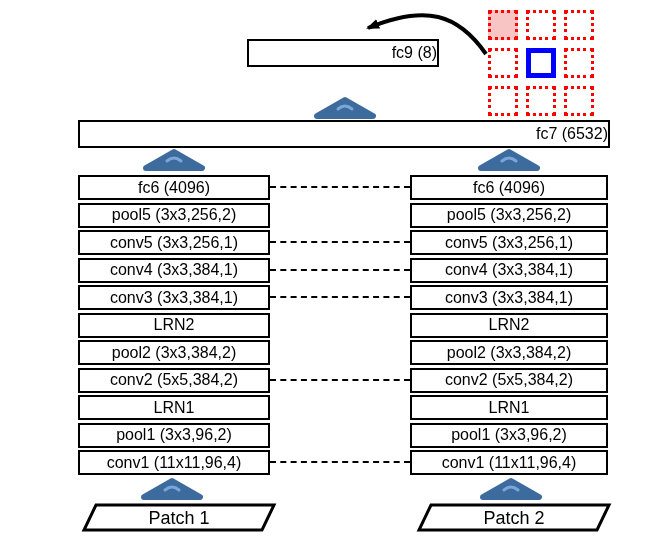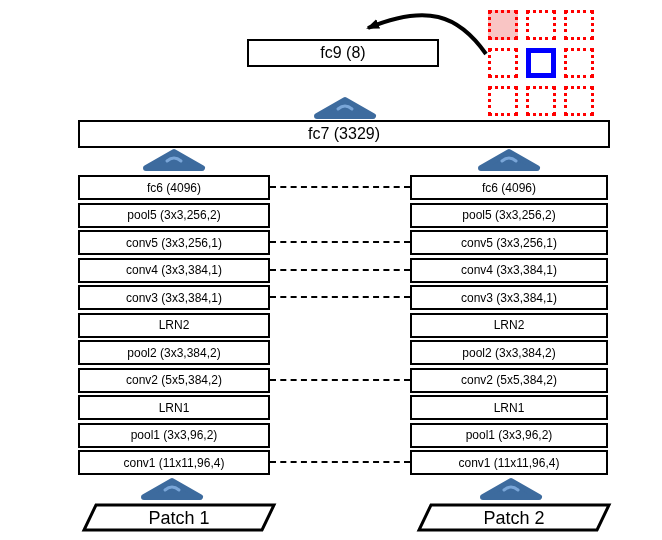--- a/index.html
+++ b/index.html
@@ -2,27 +2,27 @@
 <html><head>
 <meta charset="utf-8">
 <style>
   html,body{margin:0;padding:0;background:#ffffff;}
   #canvas{
     position:relative;width:662px;height:540px;background:#ffffff;
     font-family:"Liberation Sans",sans-serif;color:#000;overflow:hidden;
   }
   .box{
     position:absolute;box-sizing:border-box;border:2.5px solid #000;background:#fff;
-    display:flex;align-items:center;justify-content:center;
+    display:flex;align-items:center;justify-content:flex-end;
     font-size:16px;line-height:1;white-space:nowrap;
   }
   .col{position:absolute;top:175px;}
   .layer-box{
     box-sizing:border-box;height:25px;margin-bottom:2.5px;border:2.5px solid #000;background:#fff;
-    display:flex;align-items:center;justify-content:center;font-size:12px;white-space:nowrap;
+    display:flex;align-items:center;justify-content:center;font-size:16px;white-space:nowrap;
   }
   .dash-link{position:absolute;left:270px;width:140px;height:0;border-top:2.5px dashed #000;}
   .grid-cell{position:absolute;box-sizing:border-box;width:30px;height:30px;border:3.5px dotted #ff0000;background:#fff;}
   .grid-cell.sampled{background:#f9c5c4;}
   .grid-cell.center{border:5px solid #0000ff;background:#fff;}
   .patch-label{
     position:absolute;top:506px;width:178px;height:24px;display:flex;align-items:center;justify-content:center;
     font-size:18px;white-space:nowrap;
   }
   svg.overlay{position:absolute;left:0;top:0;pointer-events:none;}
@@ -53,21 +53,21 @@
 
     <polygon points="96,505 274,505 262,530 84,530" fill="#fff" stroke="#000" stroke-width="3" stroke-linejoin="miter"></polygon>
     <polygon points="431,505 609,505 597,530 419,530" fill="#fff" stroke="#000" stroke-width="3" stroke-linejoin="miter"></polygon>
   </svg>
 
   <div class="box" style="left:247px;top:39px;width:192px;height:28px;">
     <span>fc9 (8)</span>
   </div>
 
   <div class="box" style="left:78px;top:120px;width:532px;height:28px;">
-    <span>fc7 (3329)</span>
+    <span>fc7 (6532)</span>
   </div>
 
   <div class="col" style="left:78px;width:192px;">
     <div class="layer-box">
         <span>fc6 (4096)</span>
       </div>
     <div class="layer-box">
         <span>pool5 (3x3,256,2)</span>
       </div>
     <div class="layer-box">

